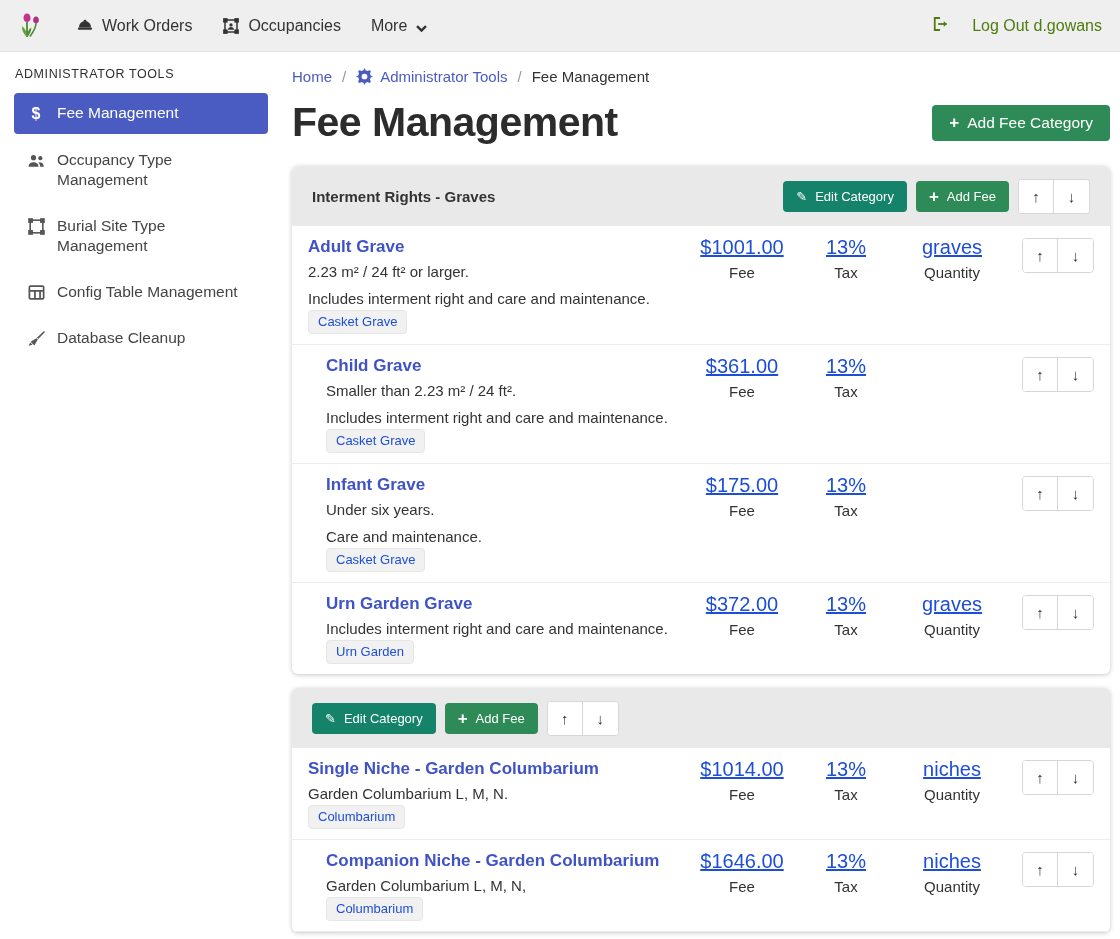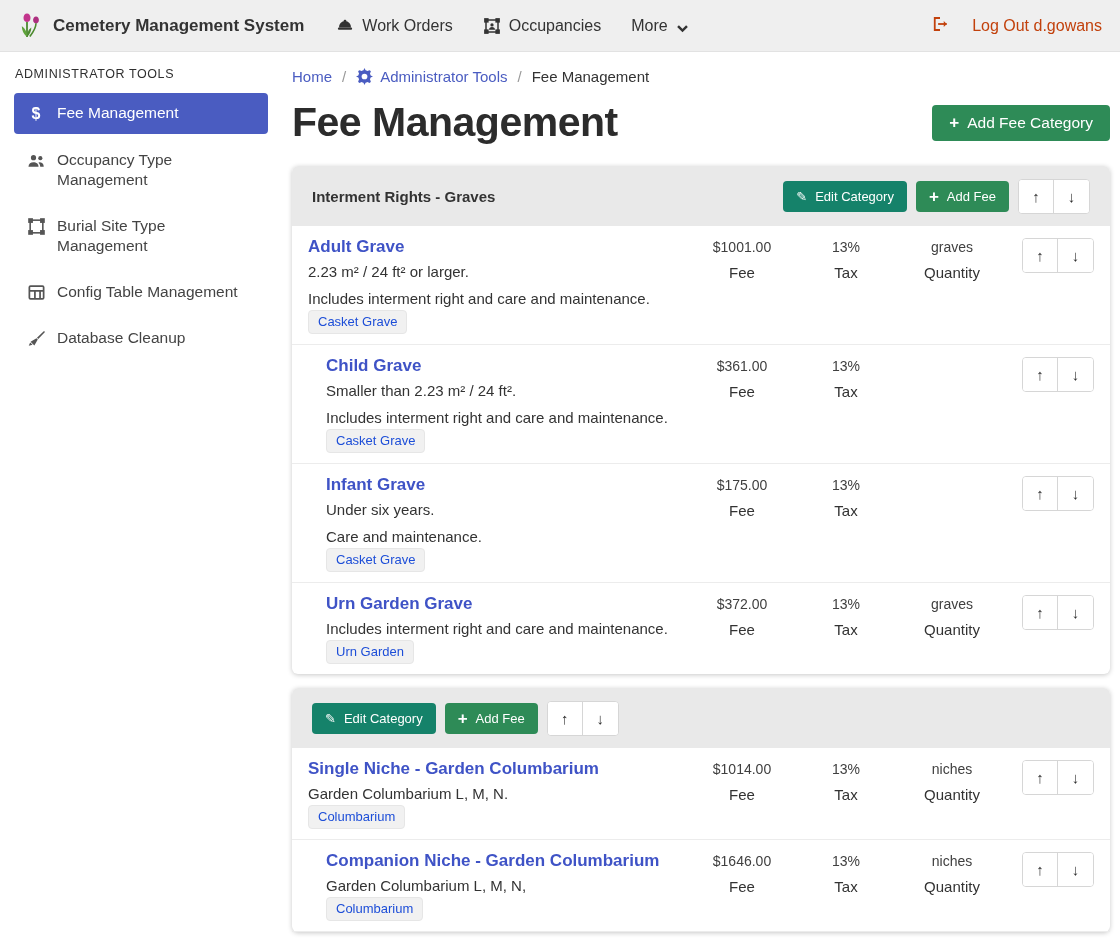--- a/index.html
+++ b/index.html
@@ -9,21 +9,21 @@
   
   .navbar { height: 52px; background: #efefef; display: flex; align-items: center;
     padding: 0 18px; border-bottom: 1px solid #e2e2e2; }
   .brand { display: flex; align-items: center; gap: 9px; font-size: 17px; font-weight: bold;
     color: #333; cursor: pointer; }
   .nav-items { display: flex; align-items: center; gap: 30px; margin-left: 32px; }
   .nav-item { display: flex; align-items: flex-end; gap: 8px; font-size: 16px; color: #333;
     cursor: pointer; }
   .nav-item .ic { display: flex; align-items: center; color: #333; }
   .nav-right { margin-left: auto; display: flex; align-items: center; gap: 23px;
-    font-size: 16px; color: #c2410c; cursor: pointer; }
+    font-size: 16px; color: #4d7c0f; cursor: pointer; }
 
   
   .shell { display: flex; height: 672px; }
   .sidebar { width: 280px; flex: 0 0 280px; padding: 12px 12px 0 14px; }
   .main { flex: 1; padding: 10px 10px 0 12px; }
 
   
   .side-heading { font-size: 12.5px; letter-spacing: 0.6px; color: #2f2f2f;
     margin: 3px 0 12px 1px; }
   .side-item { display: flex; align-items: flex-start; gap: 11px; padding: 10px 12px;
@@ -77,21 +77,21 @@
   .fee-main { flex: 1; min-width: 0; padding-left: 0; }
   .fee-name { display: inline-block; font-size: 17px; font-weight: bold; color: #3f53c6;
     text-decoration: none; line-height: 22px; cursor: pointer; }
   .fee-desc { font-size: 15px; color: #333; line-height: 19px; }
   .fee-desc.d1 { margin-top: 4px; }
   .fee-desc.d2 { margin-top: 8px; }
   .badge { display: inline-block; margin-top: 2px; background: #f1f1f1;
     border: 1px solid #e6e6e6; border-radius: 4px; padding: 3px 9px; font-size: 13px;
     color: #1d4ed8; line-height: 16px; }
   .fee-col { text-align: center; padding-top: 1px; }
-  .fee-col .col-val { font-size: 14px; color: #404040; line-height: 21px; }
+  .fee-col .col-val { font-size: 20px; color: #1d4ed8; line-height: 21px; text-decoration: underline; }
   .fee-col .col-label { font-size: 15px; color: #333; margin-top: 5px; line-height: 19px; }
   .col-fee { width: 112px; flex: 0 0 112px; }
   .col-tax { width: 96px; flex: 0 0 96px; }
   .col-qty { width: 116px; flex: 0 0 116px; }
   .col-arrows { width: 84px; flex: 0 0 84px; display: flex; justify-content: flex-end;
     align-items: flex-start; padding-top: 2px; }
 
   .ic-svg { display: inline-flex; vertical-align: middle; }
 </style>
 </head>
@@ -102,21 +102,20 @@
     <span class="ic-svg">
       <svg width="26" height="30" viewBox="0 0 26 30">
         <path d="M9 2.5c-2.1 0-3.5 1.9-3.5 4.4 0 2.7 1.7 4.1 3.5 4.1s3.5-1.4 3.5-4.1C12.5 4.4 11.1 2.5 9 2.5z" fill="#c2348c"></path>
         <path d="M18 5.5c-1.7 0-2.9 1.6-2.9 3.6 0 2.2 1.4 3.4 2.9 3.4s2.9-1.2 2.9-3.4C20.9 7.1 19.7 5.5 18 5.5z" fill="#ad2f7f"></path>
         <path d="M9 11v15" stroke="#4c8a2f" stroke-width="1.8" fill="none"></path>
         <path d="M18 12.2c0 5.3-3.2 9.3-6.2 13.3" stroke="#4c8a2f" stroke-width="1.6" fill="none"></path>
         <path d="M9 26c-3.2-3-5.2-6.5-5.2-10.8 3.2 2.2 5.2 5.4 5.2 10.8z" fill="#5ea33a"></path>
         <path d="M9 26c3.2-3.2 4.3-6.4 4.3-9.6-2.2 1.6-4.3 4.3-4.3 9.6z" fill="#4c8a2f"></path>
       </svg>
     </span>
-    <span>Cemetery Management System</span>
   </div>
 
   <nav class="nav-items">
     <div class="nav-item">
       <span class="ic">
         <svg width="18" height="18" viewBox="0 0 24 24" fill="currentColor">
           <path d="M12 5.5a8 8 0 0 0-8 8.5h16a8 8 0 0 0-8-8.5z"></path>
           <rect x="2.5" y="14" width="19" height="3" rx="1.5"></rect>
           <rect x="10.4" y="3.5" width="3.2" height="4.5" rx="1.2"></rect>
         </svg>

